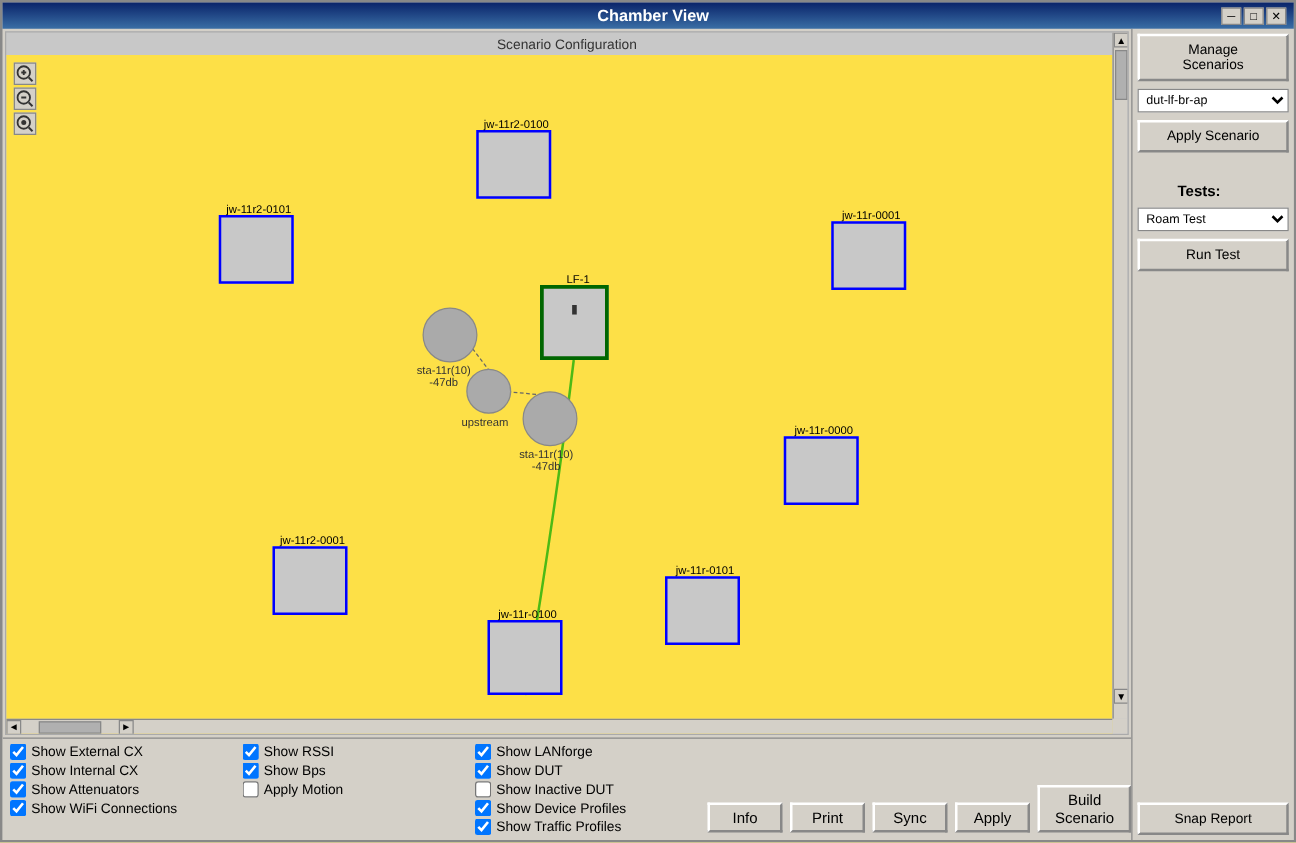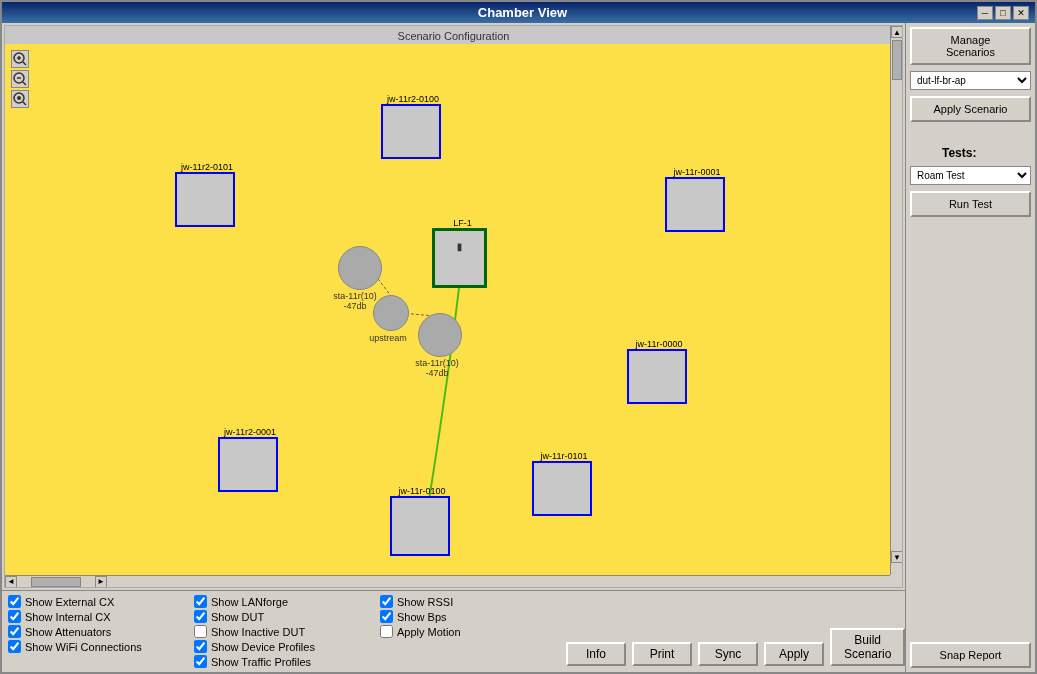--- a/index.html
+++ b/index.html
@@ -456,52 +456,52 @@
             </label>
             <label class="checkbox-item">
               <input type="checkbox" checked="" style="">
               <span>Show WiFi Connections</span>
             </label>
           </div>
 
           <div class="checkbox-col">
             <label class="checkbox-item">
               <input type="checkbox" checked="" style="">
+              <span>Show RSSI</span>
+            </label>
+            <label class="checkbox-item">
+              <input type="checkbox" checked="" style="">
+              <span>Show Bps</span>
+            </label>
+            <label class="checkbox-item">
+              <input type="checkbox" style="">
+              <span>Apply Motion</span>
+            </label>
+          </div>
+
+          <div class="checkbox-col">
+            <label class="checkbox-item">
+              <input type="checkbox" checked="" style="">
               <span>Show LANforge</span>
             </label>
             <label class="checkbox-item">
               <input type="checkbox" checked="" style="">
               <span>Show DUT</span>
             </label>
             <label class="checkbox-item">
               <input type="checkbox" style="">
               <span>Show Inactive DUT</span>
             </label>
             <label class="checkbox-item">
               <input type="checkbox" checked="" style="">
               <span>Show Device Profiles</span>
             </label>
             <label class="checkbox-item">
               <input type="checkbox" checked="" style="">
               <span>Show Traffic Profiles</span>
-            </label>
-          </div>
-
-          <div class="checkbox-col">
-            <label class="checkbox-item">
-              <input type="checkbox" checked="" style="">
-              <span>Show RSSI</span>
-            </label>
-            <label class="checkbox-item">
-              <input type="checkbox" checked="" style="">
-              <span>Show Bps</span>
-            </label>
-            <label class="checkbox-item">
-              <input type="checkbox" style="">
-              <span>Apply Motion</span>
             </label>
           </div>
 
           <div style="flex:1; display:flex; align-items:flex-end; justify-content:flex-start; gap:6px; padding-bottom:2px;">
             <button class="action-btn">Info</button>
             <button class="action-btn">Print</button>
             <button class="action-btn">Sync</button>
             <button class="action-btn">Apply</button>
             <button class="action-btn">Build Scenario</button>
             <button class="action-btn">Close</button>

